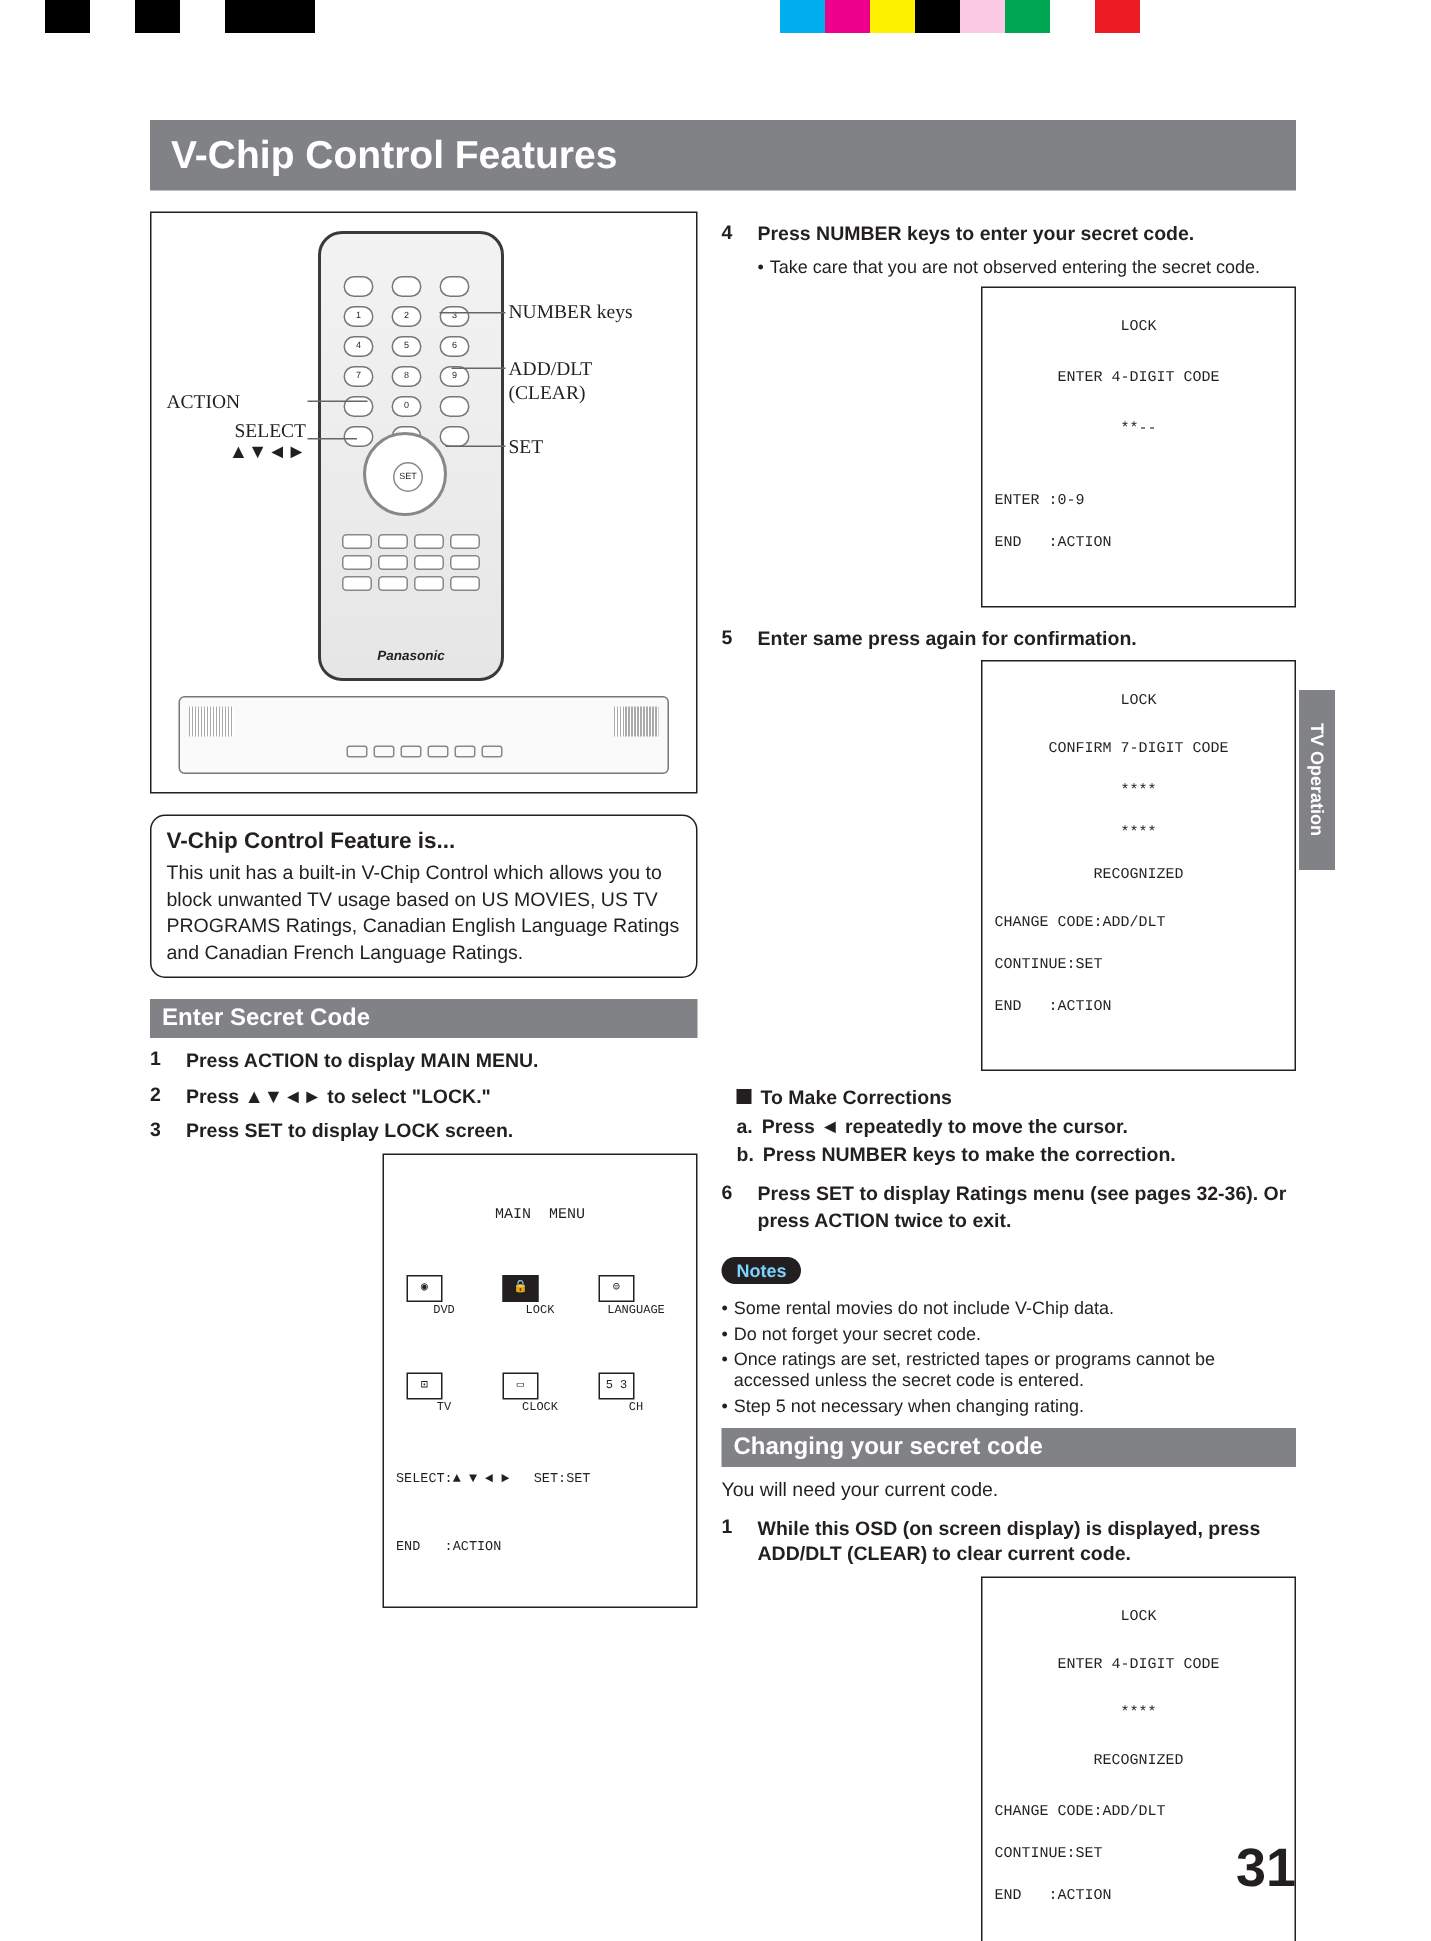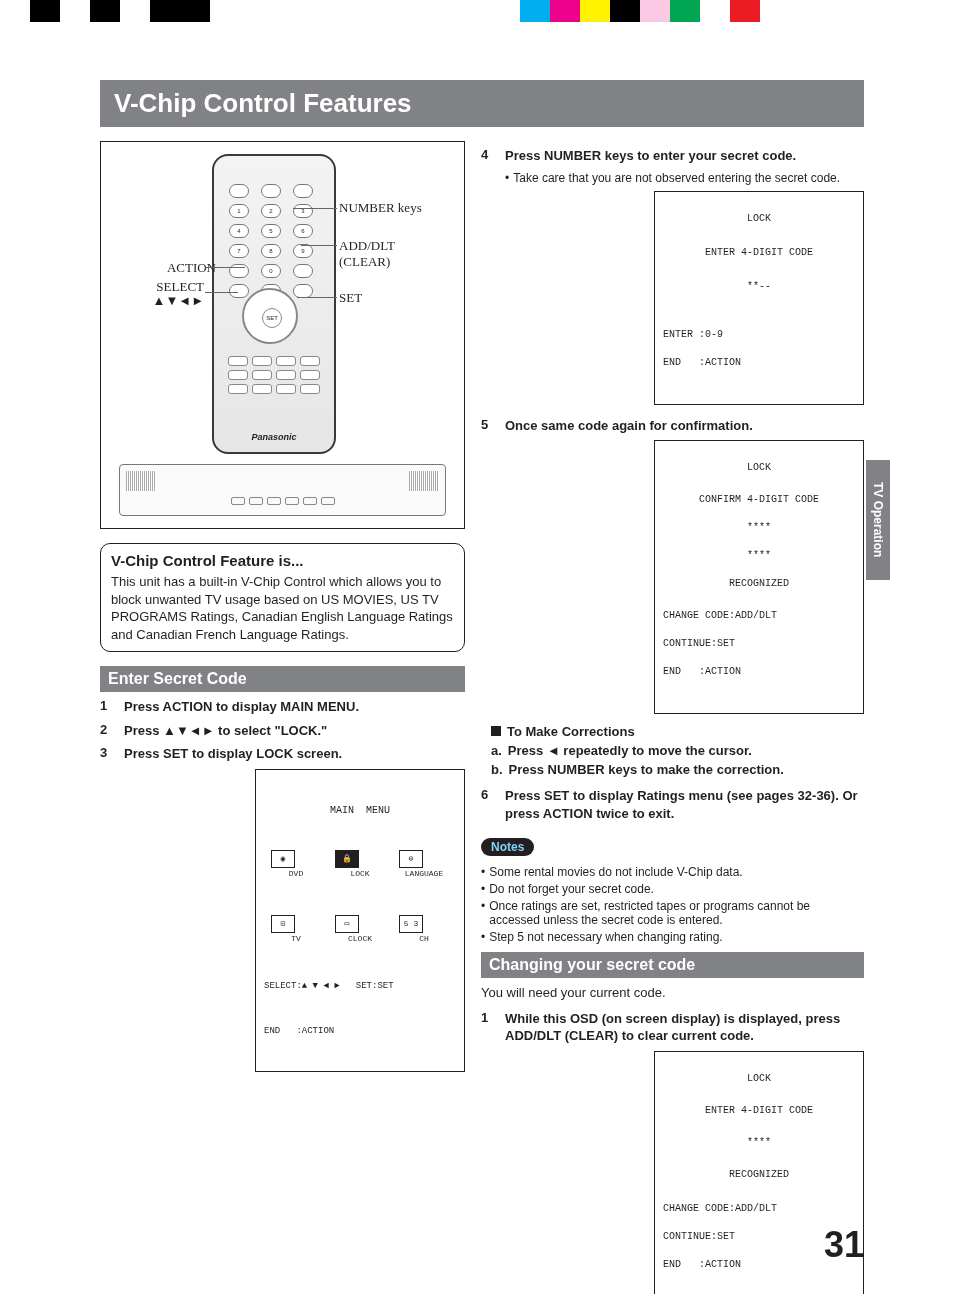--- a/index.html
+++ b/index.html
@@ -69,21 +69,21 @@
   .remote .brand { position:absolute; bottom:10px; left:0; right:0; text-align:center; font-size:9px; font-weight:bold; font-style:italic;}
   .tv-body {
     position:absolute; bottom:12px; left:18px; right:18px; height:52px;
     border:1px solid #777; border-radius:4px; background:#fafafa;
   }
   .tv-body .speaker { position:absolute; top:6px; width:30px; height:20px; background:repeating-linear-gradient(90deg,#aaa 0 1px,#fff 1px 2px);}
   .tv-body .sl{left:6px}.tv-body .sr{right:6px}
   .tv-body .panel{position:absolute; left:42px; right:42px; top:30px; height:12px; display:flex; gap:4px; align-items:center; justify-content:center;}
   .tv-body .pbtn{ width:14px; height:8px; border:1px solid #888; border-radius:2px;}
   .callout { position: absolute; font-size: 13px; font-family: "Times New Roman", serif; color:#231f20; }
-  .callout.co-action { top:118px; left:20px; text-align:right; width:95px;}
+  .callout.co-action { top:118px; left:10px; width:95px;}
   .callout.co-select { top:138px; left:8px; text-align:right; width:95px; line-height:1.1;}
   .callout.co-num { top:58px; left:238px; width:110px;}
   .callout.co-add { top:96px; left:238px; width:110px;}
   .callout.co-set { top:148px; left:238px; width:110px;}
   .leader { position:absolute; border-top:1px solid #666; height:0;}
   .leader.ld-action{ top:125px; left:104px; width:40px;}
   .leader.ld-select{ top:150px; left:104px; width:33px;}
   .leader.ld-num{ top:66px; left:192px; width:44px;}
   .leader.ld-add{ top:103px; left:200px; width:36px;}
   .leader.ld-set{ top:155px; left:196px; width:40px;}
@@ -291,26 +291,26 @@
 <div style="text-align:center">LOCK</div>
 <div style="text-align:center;margin-top:6px">ENTER 4-DIGIT CODE</div>
 <div style="text-align:center;margin:6px 0 20px">**--</div>
 <div>ENTER :0-9</div>
 <div>END   :ACTION</div>
       </div>
 
       <div class="steps" style="margin-top:12px">
         <div class="step">
             <span class="n">5</span>
-            <span class="t">Once same code again for confirmation.</span>
+            <span class="t">Enter same press again for confirmation.</span>
           </div>
       </div>
       <div class="osd osd-small">
 <div style="text-align:center">LOCK</div>
-<div style="text-align:center;margin-top:4px">CONFIRM 4-DIGIT CODE</div>
+<div style="text-align:center;margin-top:4px">CONFIRM 7-DIGIT CODE</div>
 <div style="text-align:center">****</div>
 <div style="text-align:center">****</div>
 <div style="text-align:center">RECOGNIZED</div>
 <div style="margin-top:4px">CHANGE CODE:ADD/DLT</div>
 <div>CONTINUE:SET</div>
 <div>END   :ACTION</div>
       </div>
 
       <div class="corr-head"><span class="sq"></span><span>To Make Corrections</span></div>
       <div class="corr-sub">

